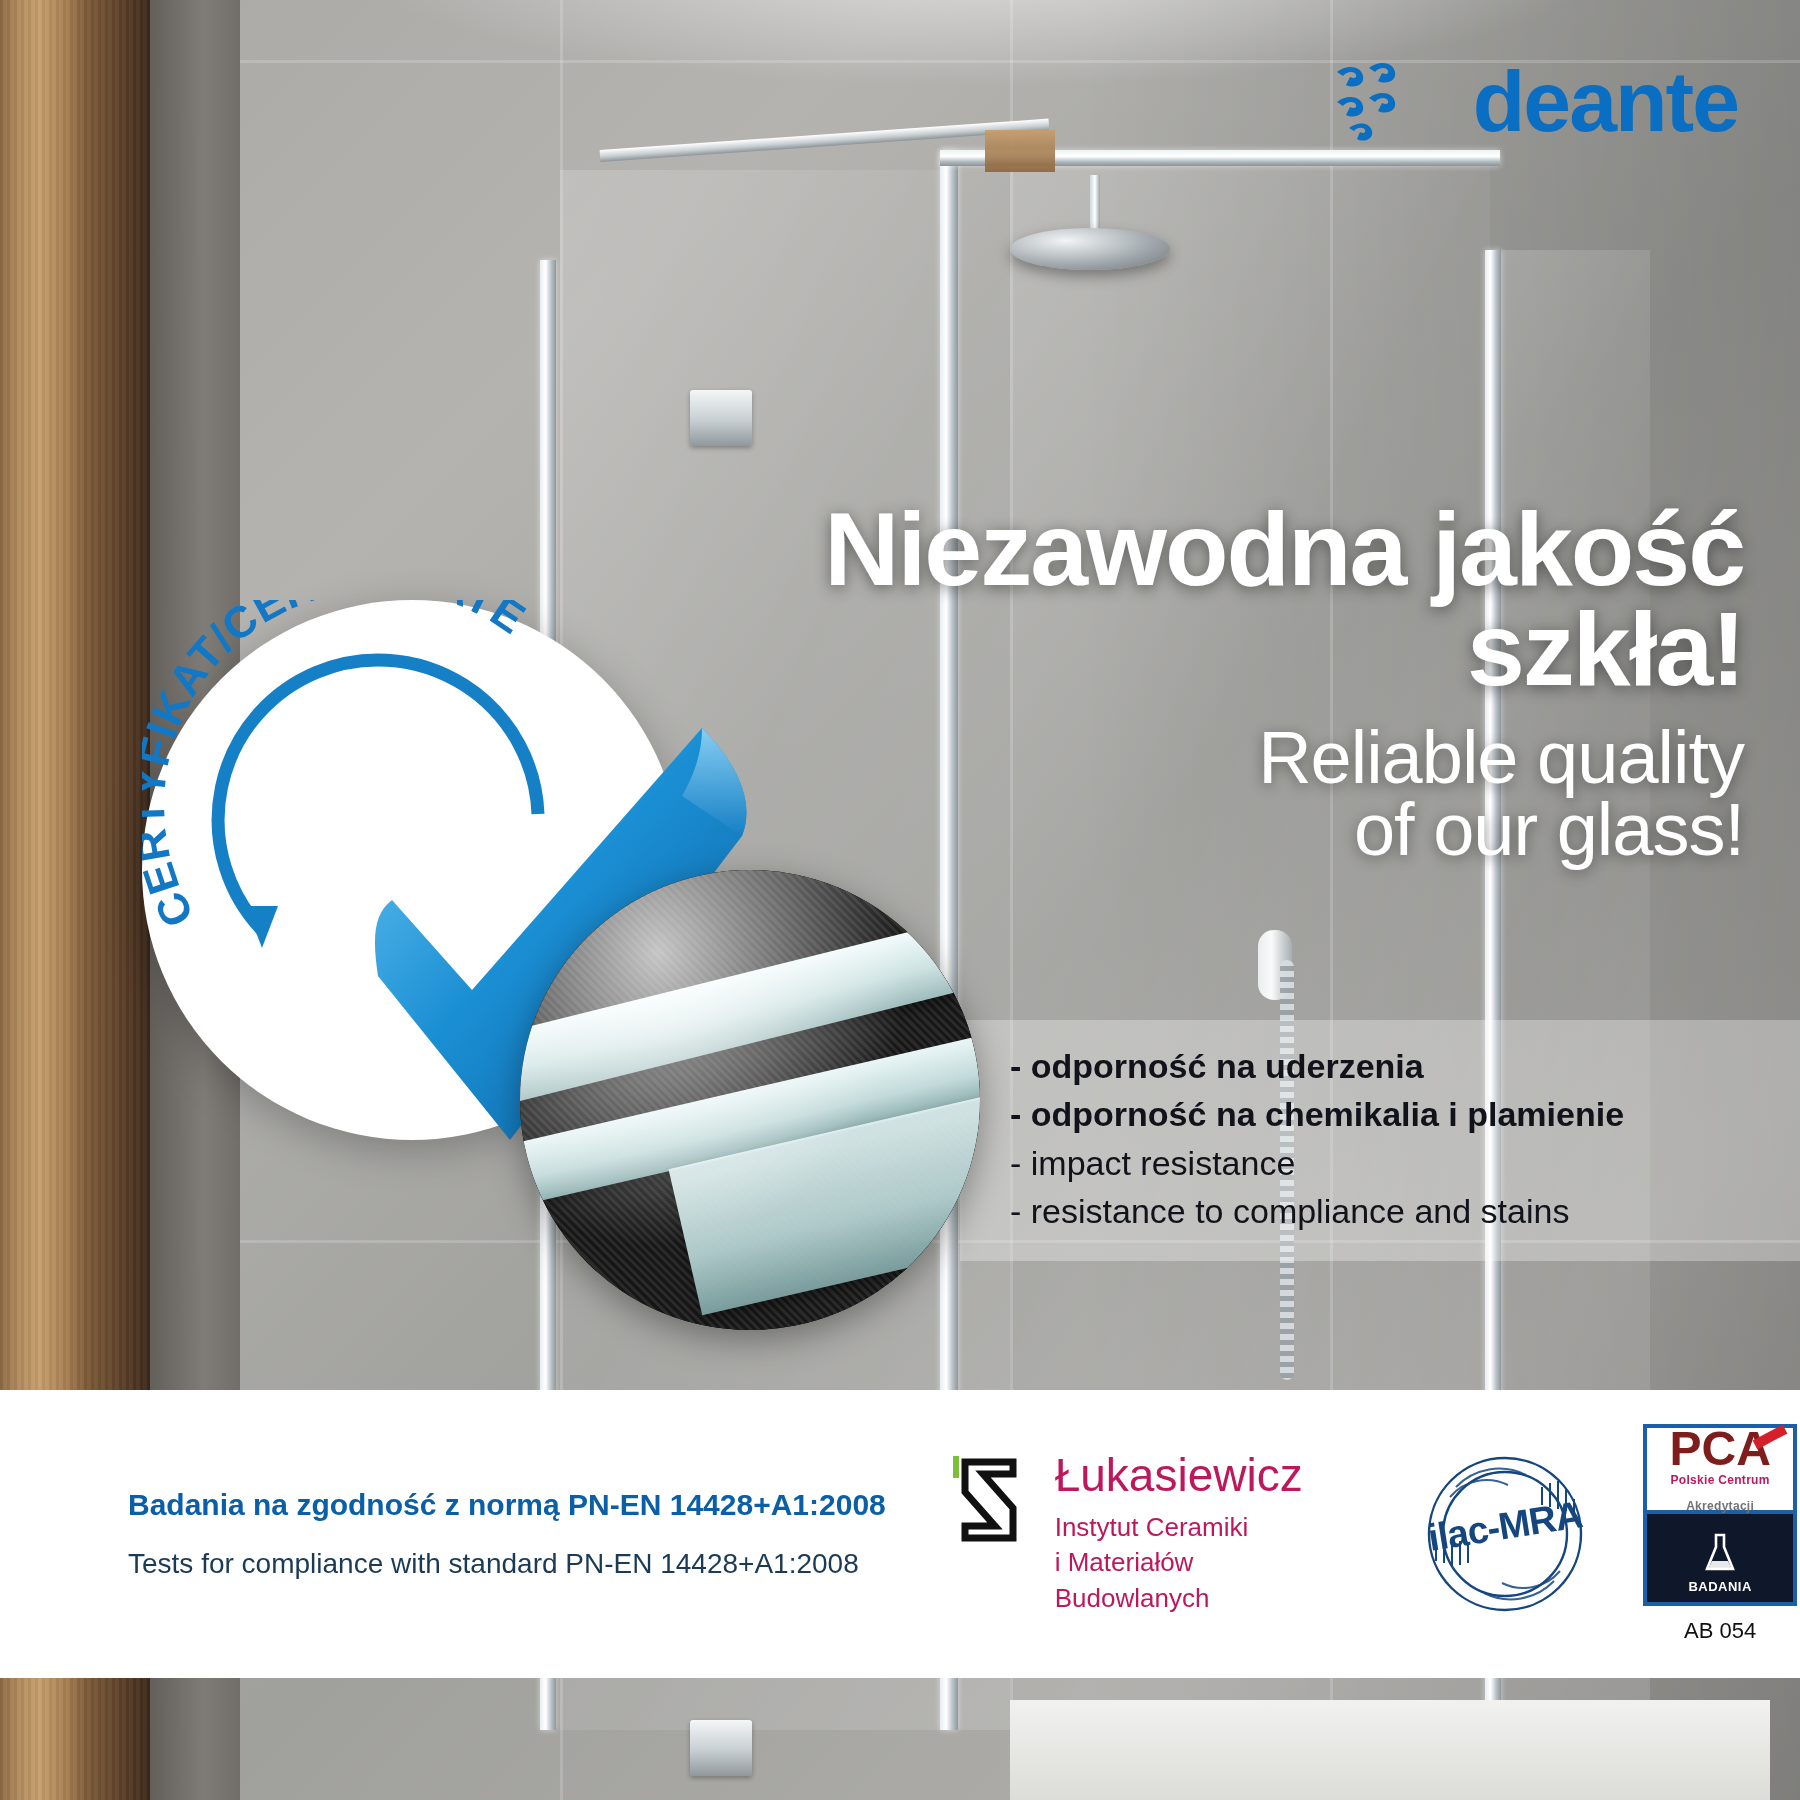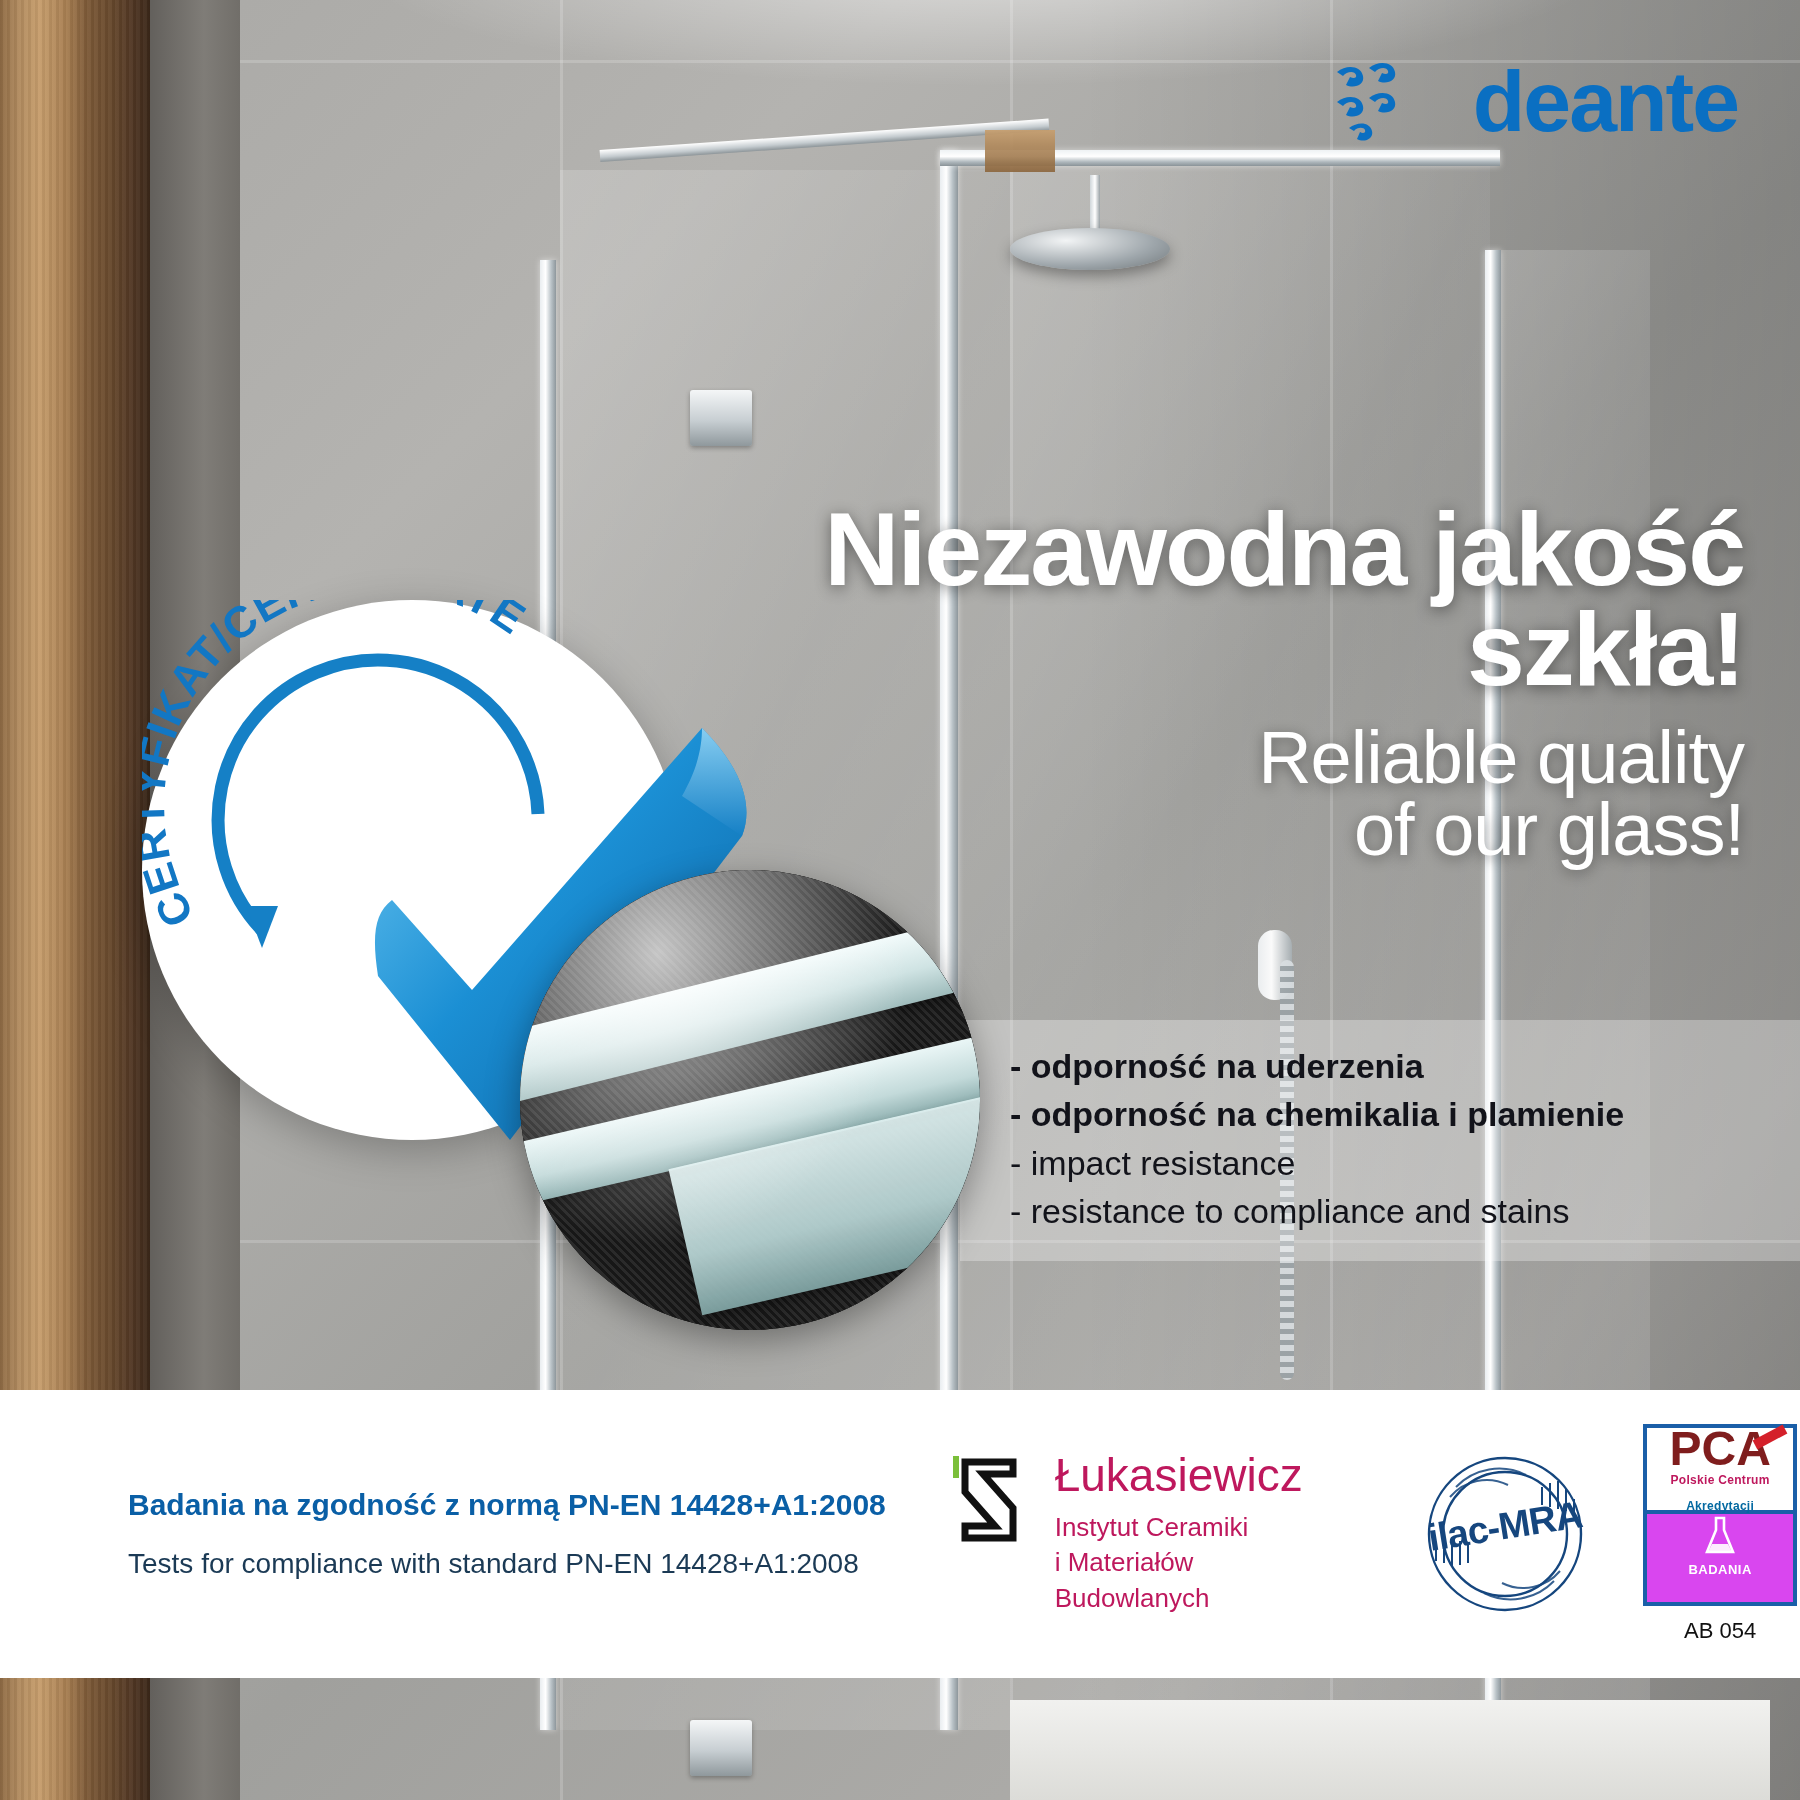--- a/index.html
+++ b/index.html
@@ -311,29 +311,29 @@
     display: flex;
     flex-direction: column;
     align-items: center;
     justify-content: center;
     position: relative;
   }
   .pca-letters {
     font-size: 48px; font-weight: 700; color: #7f1d1d; line-height: 1;
   }
   .pca-sub1 { font-size: 12px; font-weight: 700; color: #be185d; letter-spacing: .3px; }
-  .pca-sub2 { font-size: 12px; font-weight: 700; color: #0369a1; letter-spacing: .3px; margin-top: 12px; }
+  .pca-sub2 { font-size: 12px; font-weight: 700; color: #737373; letter-spacing: .3px; margin-top: 12px; }
   .pca-bottom {
     height: 88px;
-    background: #d946ef;
+    background: #0f172a;
     color: #fff;
     display: flex;
     flex-direction: column;
     align-items: center;
-    justify-content: flex-start;
+    justify-content: flex-end;
     padding-bottom: 8px;
   }
   .pca-flask { margin-bottom: 4px; }
   .pca-badania { font-size: 13px; font-weight: 700; letter-spacing: .5px; }
   .pca-code { margin-top: 12px; font-size: 22px; color: #111; }
 
   .accred-red {
     position: absolute; right: 6px; top: 4px; width: 34px; height: 10px;
     background: #d4202a; transform: rotate(-28deg);
   }

